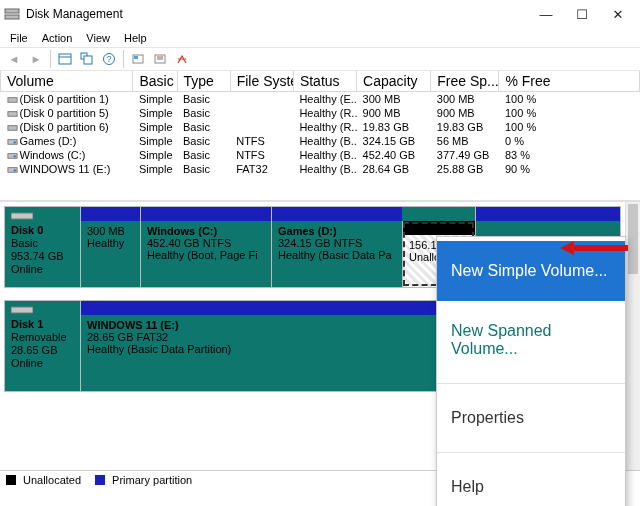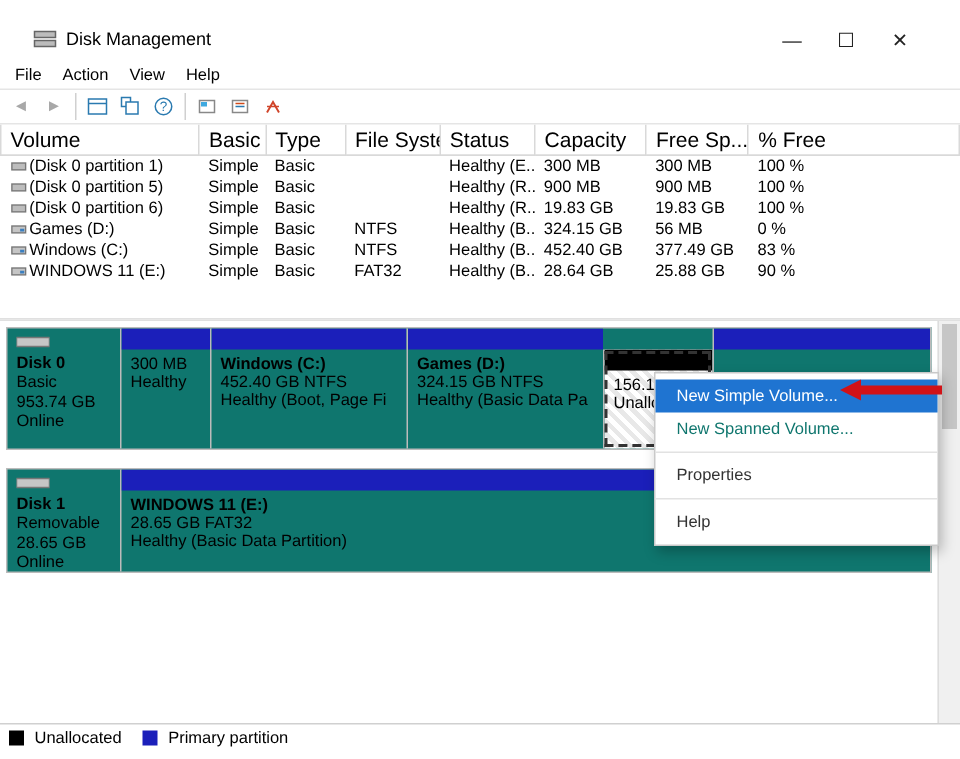--- a/index.html
+++ b/index.html
@@ -1,17 +1,17 @@
 <!DOCTYPE html>
 <html><head>
 <meta charset="utf-8">
 <style>
   * { box-sizing: border-box; margin: 0; padding: 0; }
   html, body { width: 640px; height: 506px; font-family: "Segoe UI", Tahoma, sans-serif; font-size: 11px; background: #fff; overflow: hidden; }
-  .titlebar { height: 28px; display: flex; align-items: center; padding: 0 22px; margin-top: 12px; }
+  .titlebar { height: 28px; display: flex; align-items: center; padding: 0 4px; }
   .titlebar .icon { width: 16px; height: 16px; margin-right: 6px; }
   .titlebar .title { flex: 1; font-size: 12px; }
   .titlebar .winbtn { width: 36px; text-align: center; font-size: 13px; color: #222; }
   .menubar { height: 19px; display: flex; align-items: center; padding: 0 4px; gap: 2px; }
   .menubar span { padding: 1px 6px; }
   .toolbar { height: 24px; border-top: 1px solid #e5e5e5; border-bottom: 1px solid #e5e5e5; display: flex; align-items: center; padding: 0 4px; gap: 2px; }
   .toolbar .tbtn { width: 20px; height: 19px; display: inline-flex; align-items: center; justify-content: center; border: 1px solid transparent; }
   .toolsep { width:1px; background:#d0d0d0; height:18px; margin:0 2px; }
   .gridwrap { height: 130px; overflow: hidden; border-bottom: 1px solid #e0e0e0; }
   table.vol { border-collapse: collapse; width: 100%; table-layout: fixed; }
@@ -31,21 +31,21 @@
   .part .stripe { height: 14px; }
   .stripe.blue { background:#1b1fba; }
   .stripe.black { background:#000; }
   .part .body { padding:4px 6px; flex:1; white-space:nowrap; overflow:hidden; }
   .part .pname { font-weight:700; }
   .hatch { background: repeating-linear-gradient(45deg,#e8e8e8 0 3px,#fff 3px 6px); margin-top: 14px; }
   .sel { outline:2px dashed #333; outline-offset:-3px; }
   .legend { position:absolute; left:0; right:0; bottom:0; height:18px; border-top:1px solid #d0d0d0; display:flex; align-items:center; padding:0 6px; gap:4px; background:#fff; }
   .lgbox { width:10px; height:10px; margin-right:3px; display:inline-block; }
   .ctxmenu { position:absolute; background:#fff; border:1px solid #c9c9c9; box-shadow:2px 4px 8px rgba(0,0,0,.25); padding:4px 0; width:190px; z-index:50; }
-  .ctxmenu .item { padding:5px 14px; font-size:11px; color:#333; }
+  .ctxmenu .item { padding:21px 14px; font-size:16px; color:#333; }
   .ctxmenu .item.disabled { color:#0f766e; }
   .ctxmenu .item.hl { background:#1f74d1; color:#fff; position:relative; }
   .ctxmenu hr { border:none; border-top:1px solid #e2e2e2; margin:4px 0; }
   .arrow { position:absolute; pointer-events:none; z-index:60; }
   .vscroll { position:absolute; right:0; top:0; bottom:18px; width:15px; background:#f0f0f0; border-left:1px solid #ddd; }
   .vscroll .thumb { position:absolute; left:2px; right:2px; top:2px; height:70px; background:#c6c6c6; }
 </style>
 </head>
 <body>
 
@@ -261,21 +261,21 @@
                 <div>Unallocated</div>
               </div>
             </div>
             <div class="part" style="width: 145px;">
               <div class="stripe blue"></div>
               <div class="body"></div>
             </div>
           </div>
         </div>
       </div>
-      <div class="diskrow" style="height: 70px;">
+      <div class="diskrow" style="height: 92px;">
         <div class="diskhdr">
           <span class="dico"><svg viewBox="0 0 22 10">
               <rect x="0" y="2" width="22" height="6" fill="#c6c6c6" stroke="#777"></rect>
             </svg></span>
           <span class="dname">Disk 1</span>
           <span>Removable</span>
           <span>28.65 GB</span>
           <span>Online</span>
         </div>
         <div class="diskbody">

